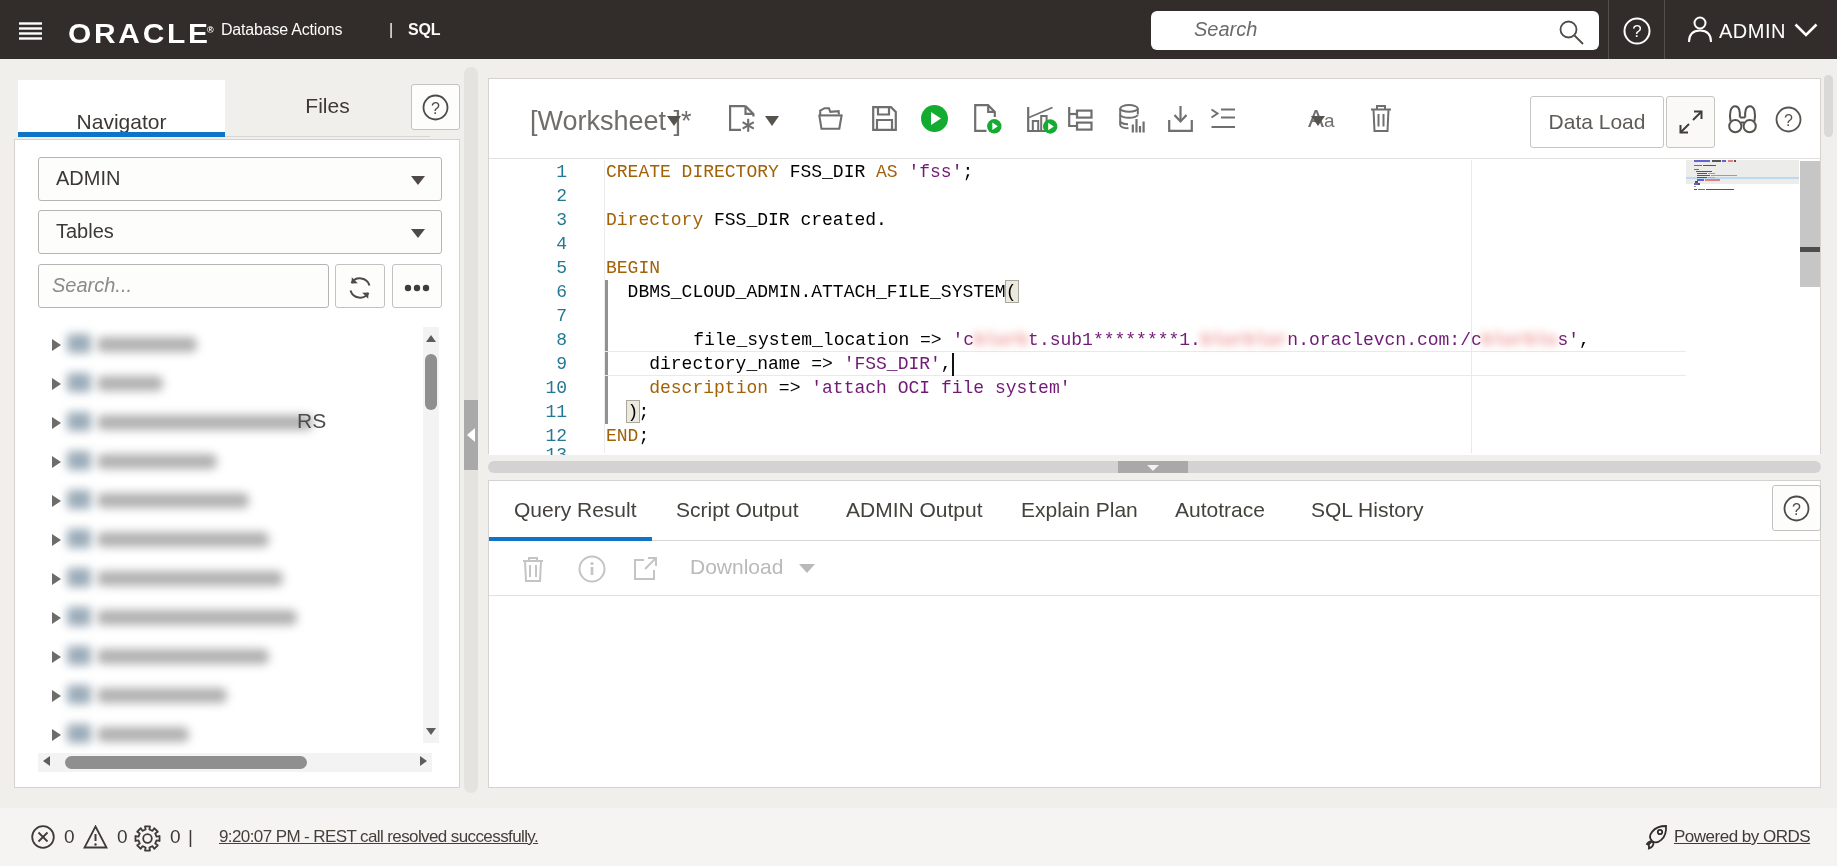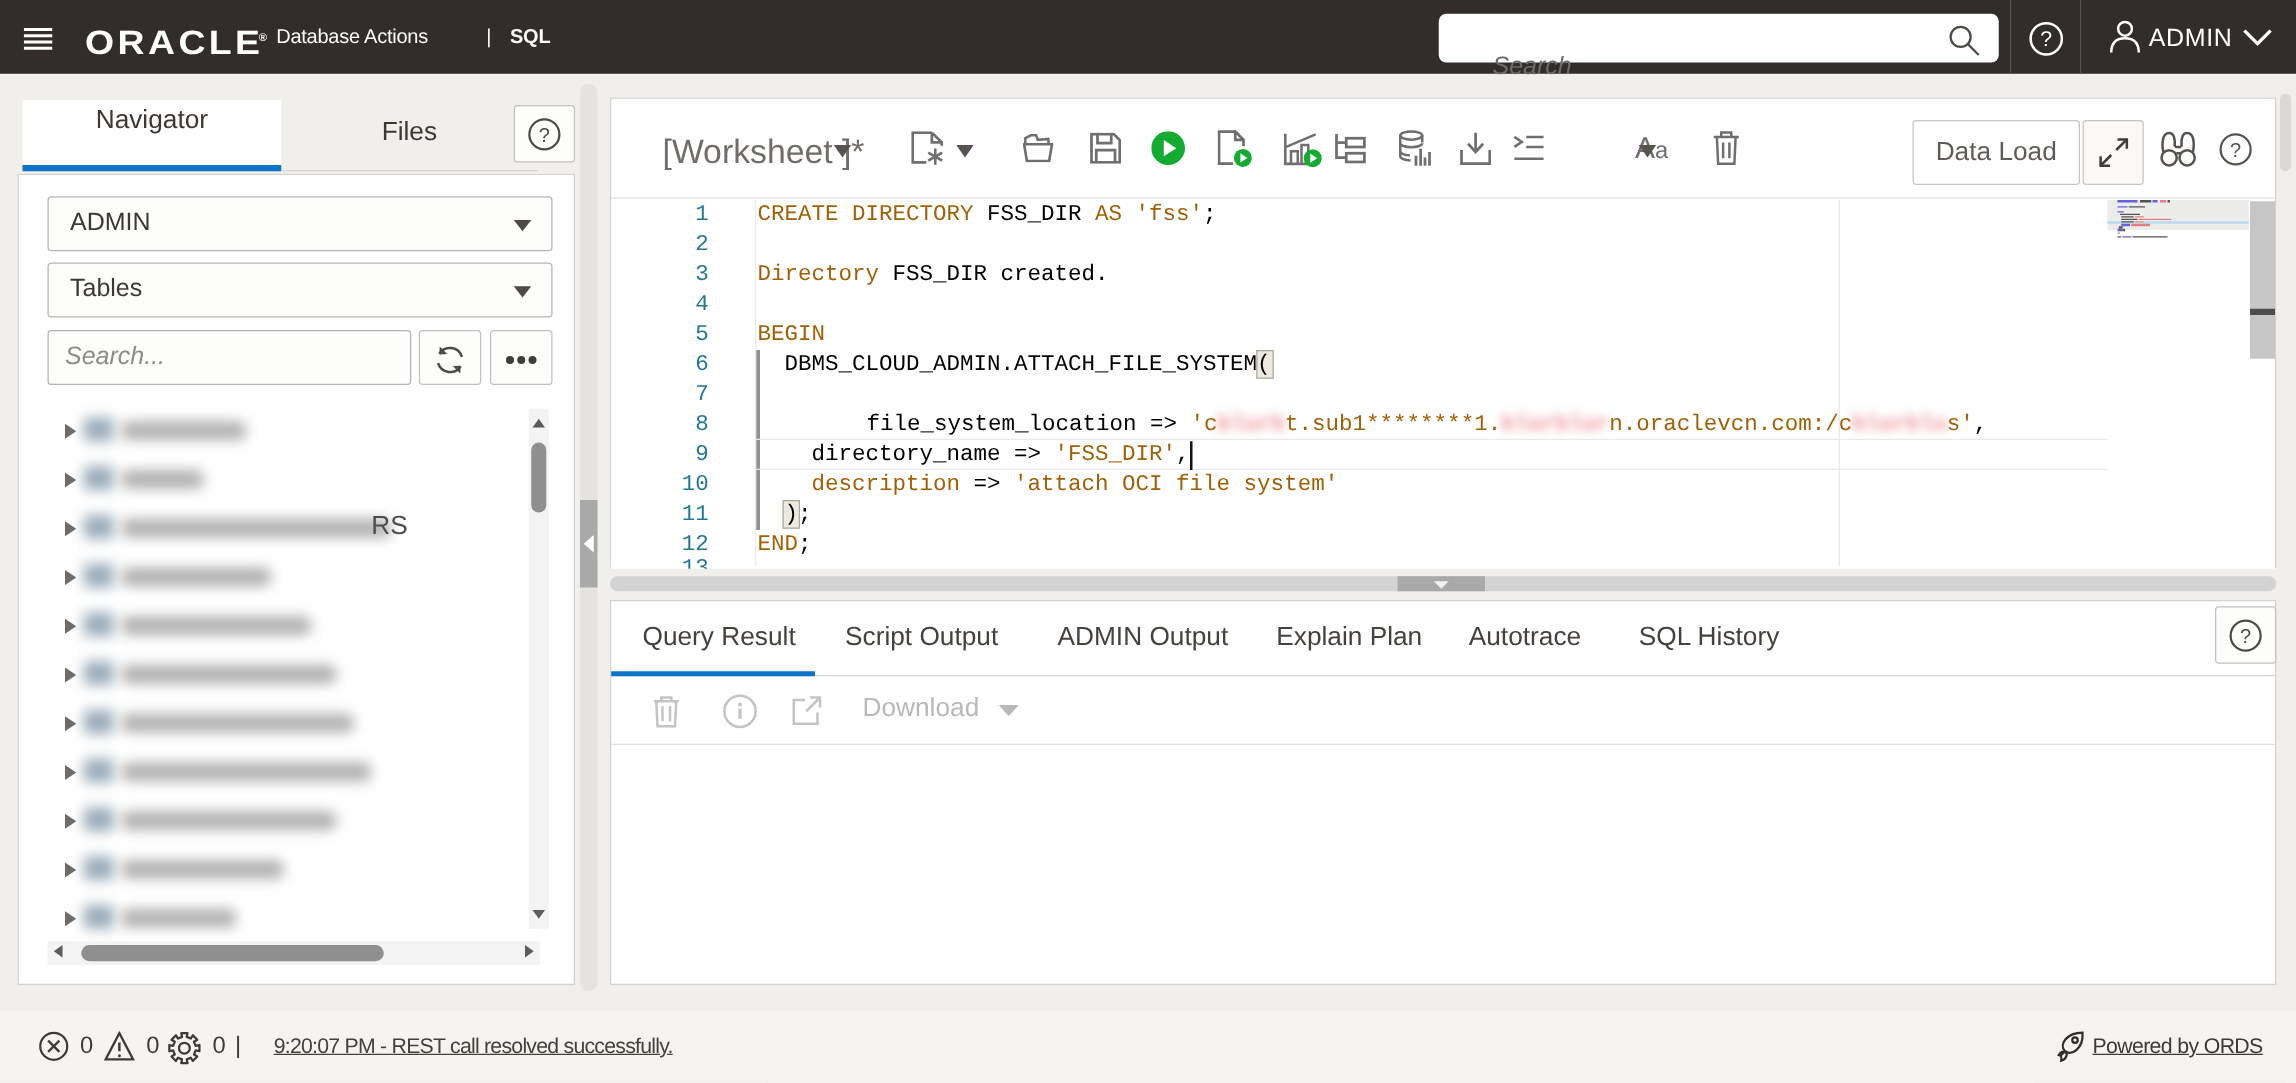--- a/index.html
+++ b/index.html
@@ -12,30 +12,30 @@
   svg { display:block; }
 
   
   #header { position:absolute; left:0; top:0; width:1837px; height:59px; background:#322d2a; }
   #hamburger { position:absolute; left:19px; top:22px; }
   #logo { position:absolute; left:68px; top:17px; color:#fff; font-weight:bold; font-size:27px; letter-spacing:2.5px; font-family:"Liberation Sans",sans-serif; line-height:27px; }
   #logo sup { font-size:9px; letter-spacing:0; position:relative; left:10px; }
   #logo .lt { display:inline-block; transform:scaleX(1.107); transform-origin:0 50%; }
   #apptitle { position:absolute; left:221px; top:17px; color:#fcfbfa; font-size:16px; letter-spacing:-0.2px; line-height:26px; width:300px; height:26px; }
   #hsearch { position:absolute; left:1151px; top:11px; width:448px; height:39px; background:#fff; border-radius:6px; }
-  #hsearch .ph { position:absolute; left:43px; top:7px; font-style:italic; font-size:20px; color:#6b6b6b;margin-top:24px; }
+  #hsearch .ph { position:absolute; left:43px; top:7px; font-style:italic; font-size:20px; color:#6b6b6b; }
   #hsearch svg { position:absolute; right:15px; top:8px; }
   .hsep { position:absolute; top:0; width:1px; height:59px; background:#55504c; }
   #hhelp { position:absolute; left:1623px; top:17px; }
   #huser { position:absolute; left:1687px; top:15px; color:#fff; }
   #huser .nm { position:absolute; left:32px; top:5px; font-size:20px; letter-spacing:0.5px; }
 
   
   #navtab { position:absolute; left:18px; top:80px; width:207px; height:52px; background:#fff; }
-  #navtab span { position:absolute; left:0; width:207px; text-align:center; top:4px; font-size:21px; color:#3d3834; }
+  #navtab span { position:absolute; left:0; width:207px; text-align:center; top:30px; font-size:21px; color:#3d3834; }
   #navtab-ul { position:absolute; left:18px; top:132px; width:207px; height:5px; background:#0d74c8; }
   #filestab { position:absolute; left:225px; top:80px; width:205px; height:57px; }
   #filestab span { position:absolute; left:0; width:205px; text-align:center; top:14px; font-size:21px; color:#3d3834; }
   #tabline { position:absolute; left:225px; top:136px; width:205px; height:1px; background:#d8d5d2; }
   .sqbtn { position:absolute; background:#fdfdfc; border:1px solid #c4c2c0; border-radius:3px; }
   #sbhelp { left:411px; top:84px; width:49px; height:46px; }
   #sbhelp svg { margin:9px auto 0 auto; }
 
   
   #sidebar { position:absolute; left:14px; top:139px; width:446px; height:649px; background:#fff; border:1px solid #d5d2cf; }
@@ -78,21 +78,21 @@
   #expandbtn { position:absolute; left:1177px; top:17px; width:49px; height:52px; border:1px solid #c7c5c2; border-radius:3px; background:#faf9f8; }
 
   
   #edbody { position:absolute; left:0; top:81px; width:1331px; height:295px; overflow:hidden; background:#fff; font-family:"Liberation Mono", monospace; font-size:18px; line-height:24px; white-space:pre; }
   #gutter { position:absolute; left:0; top:0; width:115px; height:293px; }
   #gutter .ln { position:absolute; right:37px; width:40px; text-align:right; color:#237893; }
   #gutterline { position:absolute; left:115px; top:0; width:1px; height:293px; background:#ebebeb; }
   #dirtybar { position:absolute; left:116px; top:120px; width:3px; height:144px; background:#929292; }
   #code { position:absolute; left:117px; top:0; width:1100px; }
   #code .cl { position:absolute; left:0; height:24px; }
-  .kw { color:#a16207; } .st { color:#a16207; } .pl { color:#000; }
+  .kw { color:#a16207; } .st { color:#701a75; } .pl { color:#000; }
   .rb { color:#ee9191; filter:blur(4px); font-weight:bold; }
   #curline1 { position:absolute; left:116px; top:191px; width:1081px; height:1px; background:#e9e9e9; }
   #curline2 { position:absolute; left:116px; top:215px; width:1081px; height:1px; background:#e9e9e9; }
   #cursor { position:absolute; left:463px; top:193px; width:2px; height:23px; background:#111; }
   .brk { position:absolute; width:14px; height:23px; background:#eceadf; border:1px solid #a9a99b; }
   #ruler { position:absolute; left:982px; top:0; width:1px; height:293px; background:#e9e9e9; }
   
   #minimap { position:absolute; left:1197px; top:0; width:113px; height:293px; }
   #mslab { position:absolute; left:0; top:-1px; width:113px; height:25px; background:#ececeb; }
   .mm { position:absolute; height:1.4px; }

